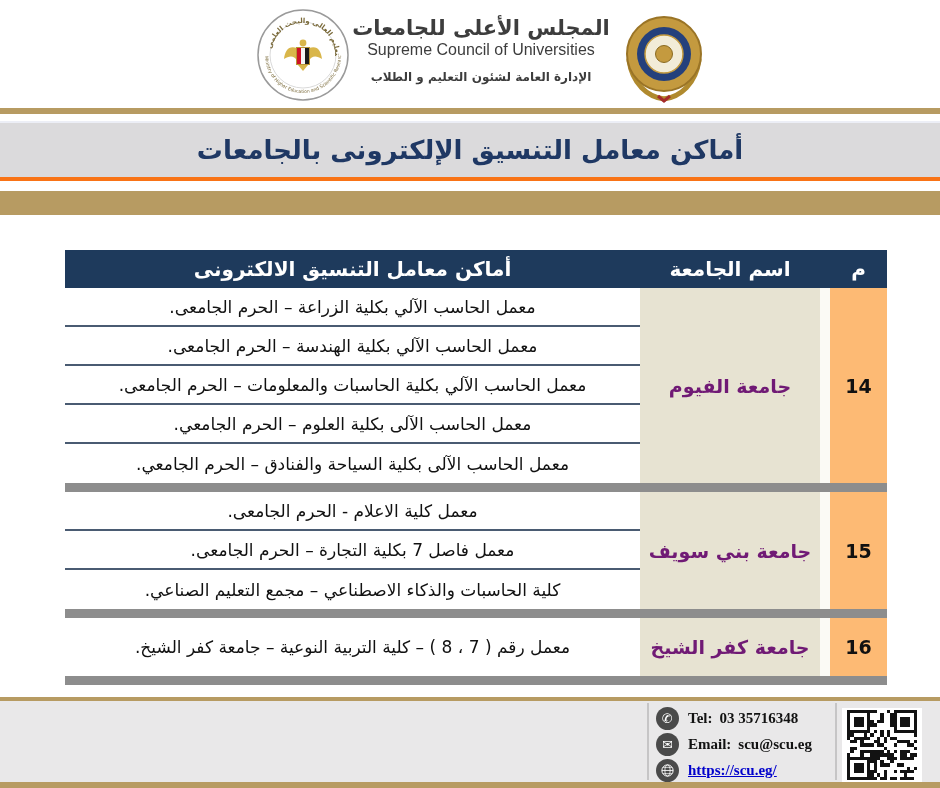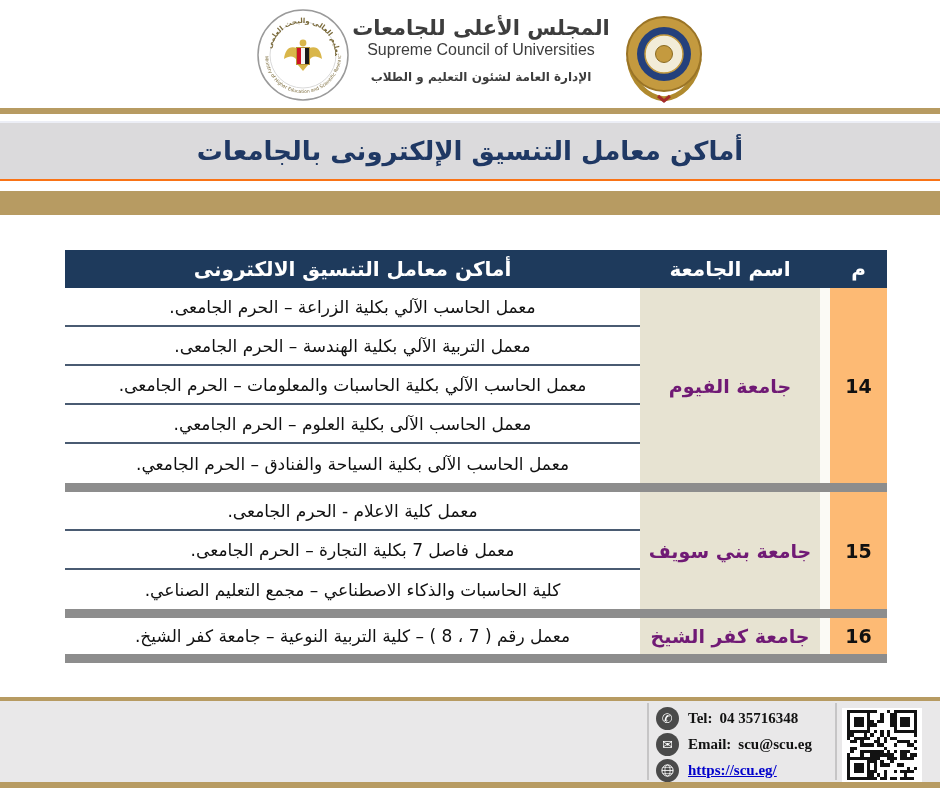--- a/index.html
+++ b/index.html
@@ -12,21 +12,21 @@
   .ministry-logo { position:absolute; left:256px; top:8px; width:94px; height:94px; }
   .scu-emblem  { position:absolute; left:616px; top:10px; width:96px; height:94px; }
   .header-text { position:absolute; left:346px; top:16px; width:270px; text-align:center; direction:rtl; }
   .org-ar  { font-size:21px; font-weight:bold; color:#3d3d3d; line-height:1.15; }
   .org-en  { font-size:16px; color:#3d3d3d; margin-top:1px; font-family:"Liberation Sans",sans-serif; }
   .dept-ar { font-size:12px; font-weight:bold; color:#3d3d3d; margin-top:11px; }
 
   
   .bar-thin  { position:absolute; top:108px; left:0; width:100%; height:6px;  background:#b79b62; }
   .title-band{ position:absolute; top:121px; left:0; width:100%; height:60px; background:#dbdadc;
-               border-top:2px solid #eceef6; border-bottom:2px solid #f97316;
+               border-top:2px solid #eceef6; border-bottom:4px solid #f97316;
                display:flex; align-items:center; justify-content:center; }
   .title-band .title { font-size:26px; font-weight:bold; color:#1f3864; direction:rtl; }
   .bar-thick { position:absolute; top:191px; left:0; width:100%; height:24px; background:#b79b62; }
 
   
   .table { position:absolute; left:65px; top:250px; width:822px; direction:rtl; }
   .thead { display:flex; height:38px; background:#1e3a5c; color:#fff; font-weight:bold; }
   .th { display:flex; align-items:center; justify-content:center; font-size:20px; }
   .th-serial { width:57px; }
   .th-gap    { width:10px; background:#1e3a5c; }
@@ -36,21 +36,21 @@
   .group { display:flex; }
   .cell-serial { width:57px;  background:#fdba74; display:flex; align-items:center; justify-content:center;
                  font-weight:bold; font-size:19px; color:#111; }
   .cell-gap    { width:10px;  background:#fbfaf5; }
   .cell-univ   { width:180px; background:#e7e3d2; display:flex; align-items:center; justify-content:center;
                  font-weight:bold; font-size:19px; color:#701a75; }
   .cell-locs   { width:575px; background:#fff; display:flex; flex-direction:column; }
   .loc-row { height:39px; display:flex; align-items:center; justify-content:center;
              font-size:17px; color:#111; border-bottom:2px solid #4a5b72; padding:8px 8px; }
   .loc-row:last-child { border-bottom:none; }
-  .group-kafr .loc-row { height:36px; }
+  .group-kafr .loc-row { height:58px; }
   .separator { height:9px; background:#8d8d8d; }
 
   
   .footer { position:absolute; top:697px; left:0; width:100%; height:91px; background:#e9e8e9;
             border-top:4px solid #b79b62; border-bottom:6px solid #b79b62; }
   .v-div { position:absolute; top:2px; bottom:2px; width:2px; background:#c6c5c6; }
   .v-div-1 { left:647px; } .v-div-2 { left:835px; }
   .contact { position:absolute; left:656px; top:5px; width:176px; direction:ltr; }
   .contact-row { display:flex; align-items:center; height:24px; margin-bottom:2px; }
   .c-icon { width:23px; height:23px; border-radius:50%; background:#4a4a4a; color:#fff;
@@ -128,21 +128,21 @@
       <div class="th th-univ">اسم الجامعة</div>
       <div class="th th-locs">أماكن معامل التنسيق الالكترونى</div>
     </div>
 
     <div class="group">
       <div class="cell-serial">14</div>
       <div class="cell-gap"></div>
       <div class="cell-univ">جامعة الفيوم</div>
       <div class="cell-locs">
         <div class="loc-row">معمل الحاسب الآلي بكلية الزراعة – الحرم الجامعى.</div>
-        <div class="loc-row">معمل التربية الآلي بكلية الهندسة – الحرم الجامعى.</div>
+        <div class="loc-row">معمل الحاسب الآلي بكلية الهندسة – الحرم الجامعى.</div>
         <div class="loc-row">معمل الحاسب الآلي بكلية الحاسبات والمعلومات – الحرم الجامعى.</div>
         <div class="loc-row">معمل الحاسب الآلى بكلية العلوم – الحرم الجامعي.</div>
         <div class="loc-row">معمل الحاسب الآلى  بكلية السياحة والفنادق – الحرم الجامعي.</div>
       </div>
     </div>
     <div class="separator"></div>
 
     <div class="group">
       <div class="cell-serial">15</div>
       <div class="cell-gap"></div>
@@ -167,21 +167,21 @@
   </div>
 
   <div class="footer">
     <div class="v-div v-div-1"></div>
     <div class="v-div v-div-2"></div>
 
     <div class="contact">
       <div class="contact-row">
         <div class="c-icon">✆</div>
         <div class="c-text">
-          <span class="c-label">Tel:</span><span>04 35716348</span>
+          <span class="c-label">Tel:</span><span>03 35716348</span>
         </div>
       </div>
       <div class="contact-row">
         <div class="c-icon">✉</div>
         <div class="c-text">
           <span class="c-label">Email:</span><span>scu@scu.eg</span>
         </div>
       </div>
       <div class="contact-row">
         <div class="c-icon">

